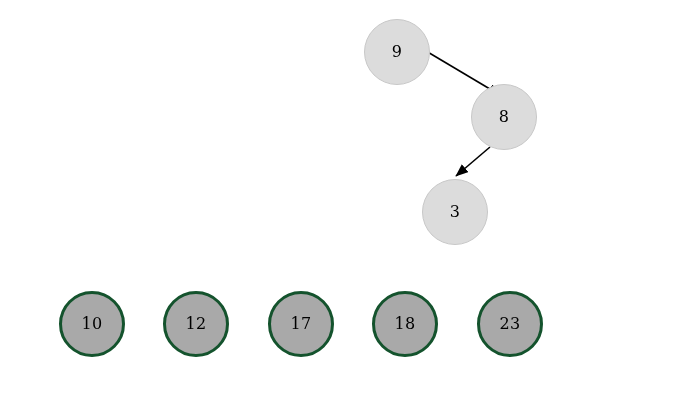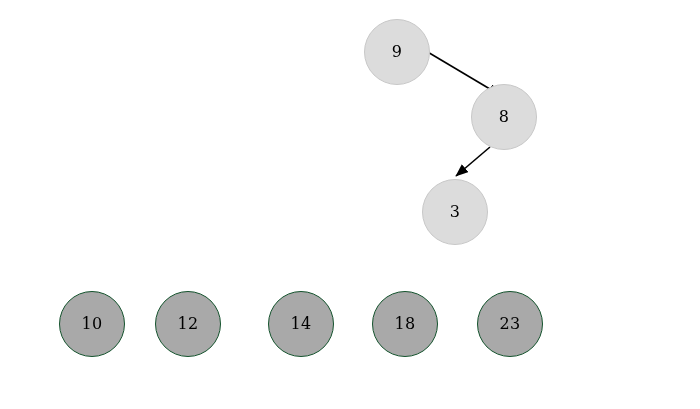--- a/index.html
+++ b/index.html
@@ -38,21 +38,21 @@
     line-height: 1;
     letter-spacing: 0.2px;
     user-select: none;
   }
   .node-light {
     background-color: #dcdcdc;
     border: 1px solid #c8c8c8;
   }
   .node-dark {
     background-color: #a9a9a9;
-    border: 1px solid #14532d;
+    border: 3px solid #14532d;
   }
   .node-label {
     display: block;
     transform: translateY(-0.5px);
   }
 </style>
 </head>
 <body>
 
 <div id="canvas">
@@ -75,25 +75,25 @@
       </div>
       <div class="node node-light" style="left: 471px; top: 84px; width: 66px; height: 66px;">
         <span class="node-label">8</span>
       </div>
       <div class="node node-light" style="left: 422px; top: 179px; width: 66px; height: 66px;">
         <span class="node-label">3</span>
       </div>
       <div class="node node-dark" style="left: 59px; top: 291px; width: 66px; height: 66px;">
         <span class="node-label">10</span>
       </div>
-      <div class="node node-dark" style="left: 155px; top: 291px; width: 66px; height: 66px; text-align: right;">
+      <div class="node node-dark" style="left: 163px; top: 291px; width: 66px; height: 66px; text-align: right;">
         <span class="node-label">12</span>
       </div>
       <div class="node node-dark" style="left: 268px; top: 291px; width: 66px; height: 66px;">
-        <span class="node-label">14</span>
+        <span class="node-label">17</span>
       </div>
       <div class="node node-dark" style="left: 372px; top: 291px; width: 66px; height: 66px; text-align: center;">
         <span class="node-label">18</span>
       </div>
       <div class="node node-dark" style="left: 477px; top: 291px; width: 66px; height: 66px; text-align: right;">
         <span class="node-label">23</span>
       </div>
     </div>
 
 </div>

